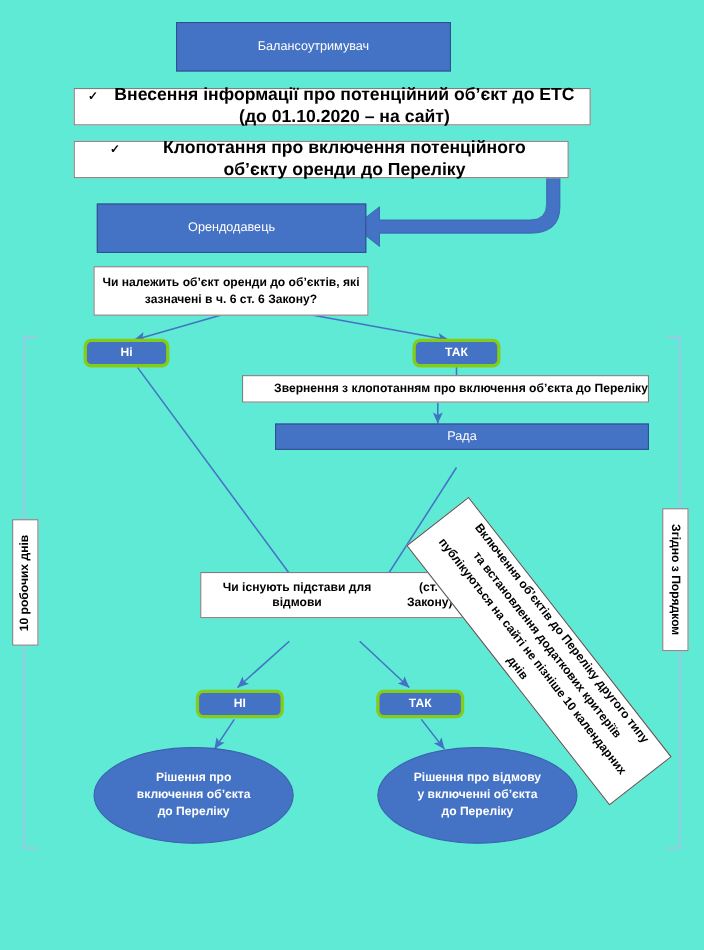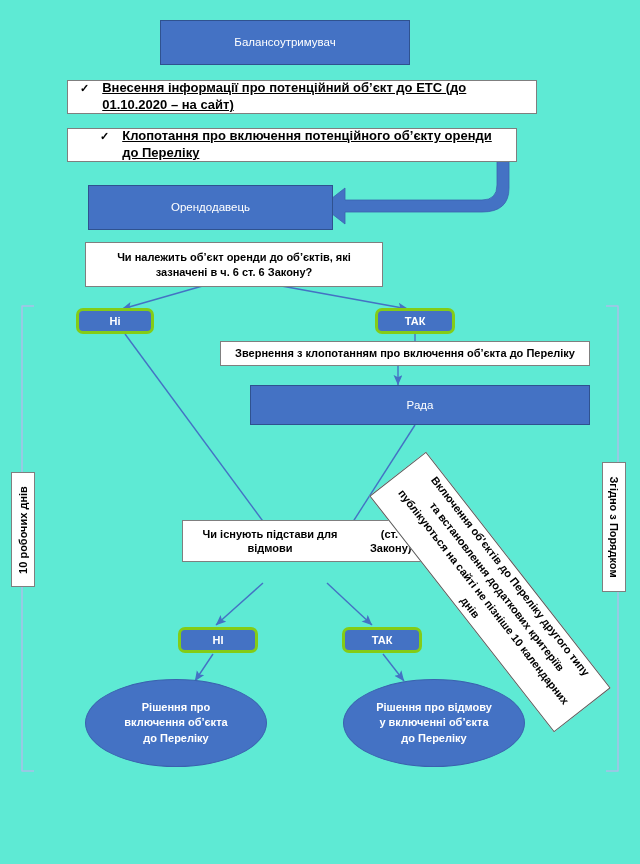--- a/index.html
+++ b/index.html
@@ -73,25 +73,24 @@
     width: 100%;
     padding: 0 12px;
     box-sizing: border-box;
   }
   .check-mark {
     font-size: 11px;
     color: #000;
     flex: 0 0 auto;
   }
   .check-text {
-    font-size: 13px;
-    font-weight: bold;
-    color: #000;
-    text-align: left;
-    text-decoration: underline;
+    font-size: 16px;
+    font-weight: bold;
+    color: #000;
+    text-align: center;
   }
   
   .side-label {
     position: absolute;
     box-sizing: border-box;
     background: #ffffff;
     border: 1px solid #7F7F7F;
     display: flex;
     align-items: center;
     justify-content: center;
@@ -192,37 +191,37 @@
     <div class="check-row" style="padding-left:32px;">
       <span class="check-mark">✓</span>
       <span class="check-text">Клопотання про включення потенційного об’єкту оренди до Переліку</span>
     </div>
   </div>
 
   <div class="node blue-box" style="left:88px; top:185px; width:245px; height:45px;">
     <span>Орендодавець</span>
   </div>
 
-  <div class="node white-box" style="left:85px; top:242px; width:298px; height:45px; flex-direction:column;">
+  <div class="node white-box" style="left:85px; top:242px; width:250px; height:45px; flex-direction:column;">
     <span>Чи належить об’єкт оренди до об’єктів, які</span>
     <span>зазначені в ч. 6 ст. 6 Закону?</span>
   </div>
 
   <div class="node pill" style="left:76px; top:308px; width:78px; height:26px;">
     <span>Ні</span>
   </div>
   <div class="node pill" style="left:375px; top:308px; width:80px; height:26px;">
     <span>ТАК</span>
   </div>
 
-  <div class="node white-box" style="left:220px; top:341px; width:370px; height:25px;">
+  <div class="node white-box" style="left:220px; top:341px; width:370px; height:25px;justify-content:flex-end;">
     <span>Звернення з клопотанням про включення об’єкта до Переліку</span>
   </div>
 
-  <div class="node blue-box" style="left:250px; top:385px; width:340px; height:40px;text-align:right;">
+  <div class="node blue-box" style="left:250px; top:385px; width:340px; height:24px;text-align:right;">
     <span>Рада</span>
   </div>
 
   <div class="node white-box" style="left:182px; top:520px; width:250px; height:42px; flex-direction:row;">
     <span>Чи існують підстави для відмови</span>
     <span>(ст. 7 Закону)?</span>
   </div>
 
   <div class="node pill" style="left:178px; top:627px; width:80px; height:26px;">
     <span>НІ</span>

